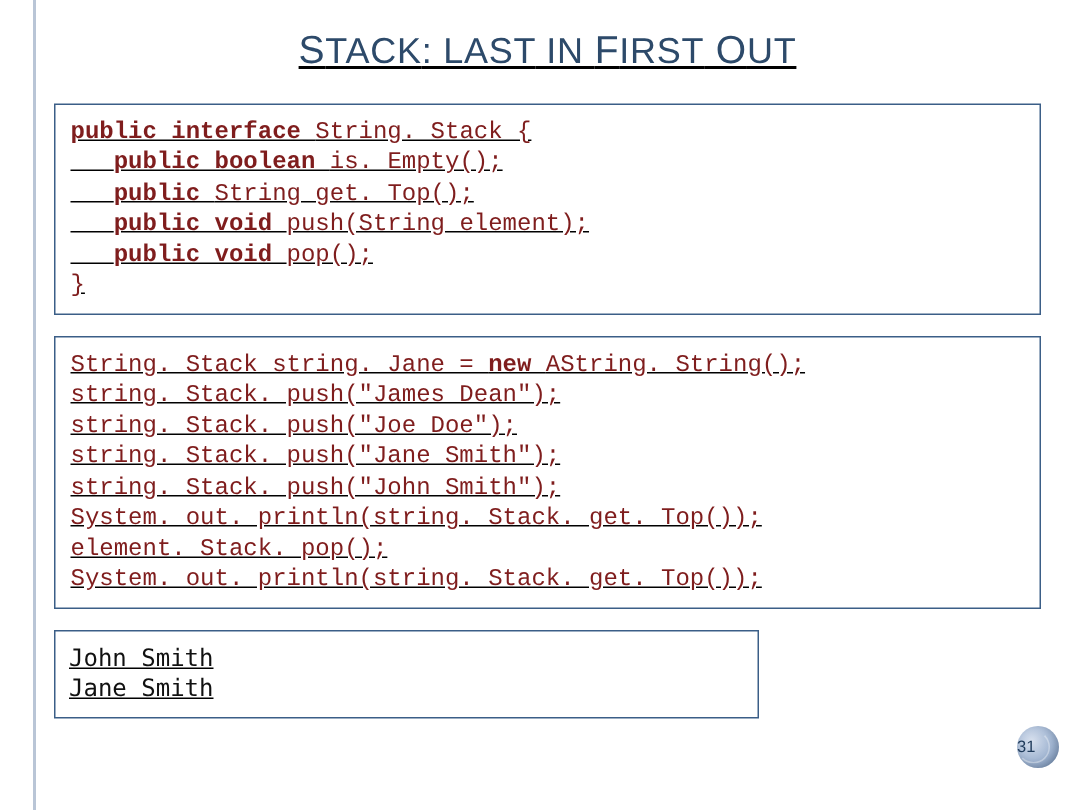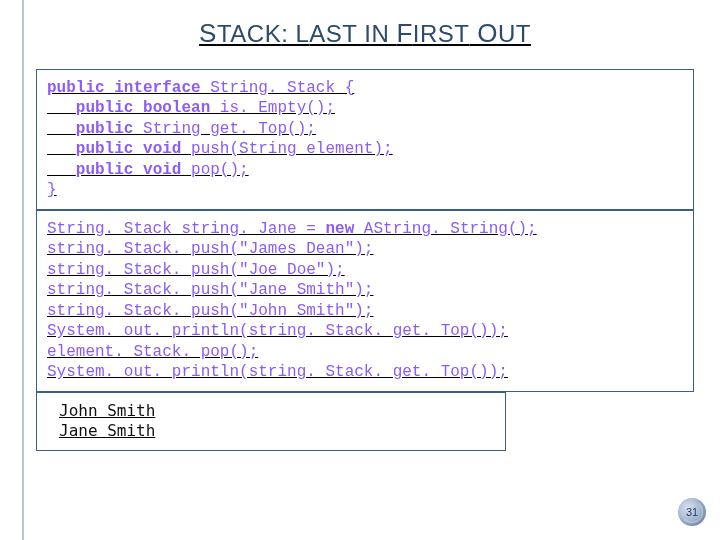--- a/index.html
+++ b/index.html
@@ -25,48 +25,49 @@
     font-size: 24px;
     color: #2d4a6a;
     letter-spacing: 0.5px;
     margin: 6px 0 20px 0;
     font-weight: 400;
   }
   .title .caps { font-size: 26px; }
   .codebox {
     border: 1.5px solid #3b5e87;
     padding: 8px 10px;
+    margin-bottom: 14px;
     font-family: "Courier New", monospace;
     font-size: 16px;
     line-height: 1.28;
-    color: #8b5cf6;
+    color: #7f1d1d;
     background: #fff;
   }
   .codebox pre { white-space: pre; font-family: inherit; }
   .kw { font-weight: bold; }
   .outbox {
     border: 1.5px solid #3b5e87;
-    padding: 8px 22px;
+    padding: 8px 9px;
     font-family: "Courier New", monospace;
     font-size: 16px;
     line-height: 1.28;
     color: #111;
     width: 470px;
   }
   .pgnum {
     position: absolute;
     right: 14px;
-    bottom: 14px;
+    bottom: 28px;
     width: 28px;
     height: 28px;
     border-radius: 50%;
     background: radial-gradient(circle at 35% 35%, #d7e0ee, #8fa7c8 70%, #5e7da4);
     display: flex;
     align-items: center;
-    justify-content: center;
+    justify-content: flex-start;
     font-size: 11px;
     color: #1e3a5a;
     box-shadow: inset -2px -2px 4px rgba(0,0,0,0.15);
     margin-top: 12px;
   }
   .pgnum .swirl {
     position: absolute;
     width: 22px; height: 22px;
     border: 1px solid rgba(255,255,255,0.35);
     border-radius: 50%;

